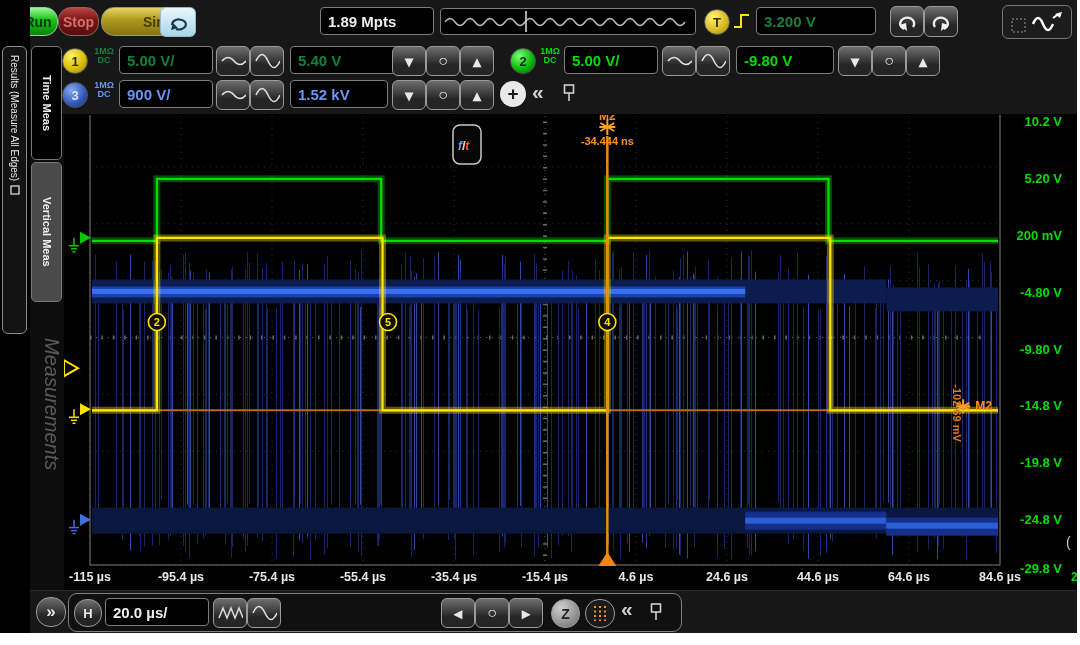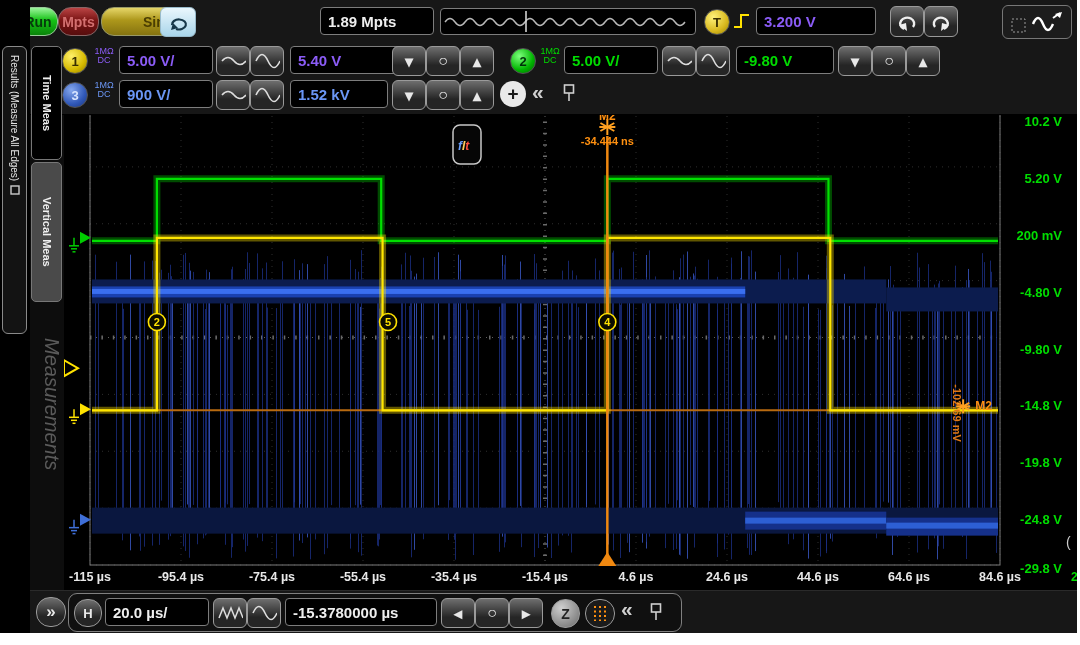--- a/index.html
+++ b/index.html
@@ -14,28 +14,28 @@
   .abs{position:absolute;}
   .pill{position:absolute;border-radius:13px;display:flex;align-items:center;justify-content:center;
         font-weight:bold;font-size:14px;height:27px;}
   .run{background:linear-gradient(#9cf59c,#16c216 45%,#0a840a);color:#073a0d;border:1px solid #9c9;}
   .stop{background:linear-gradient(#b44,#7a1515 45%,#570d0d);color:#d37070;border:1px solid #866;}
   .single{background:linear-gradient(#e6d668,#ad971b 45%,#857310);color:#4a3d02;border:1px solid #996;padding-left:36px;}
   .btn{position:absolute;background:linear-gradient(#6e6e6e,#252525 65%);border:1px solid #9a9a9a;
        border-radius:6px;display:flex;align-items:center;justify-content:center;color:#e8e8e8;}
   .field{position:absolute;background:#000;border:1px solid #7d7d7d;border-radius:4px;color:#eee;
          font-weight:bold;font-size:15px;display:flex;align-items:center;padding-left:7px;box-sizing:border-box;}
-  .y{color:#8b5cf6}.g{color:#00dc00}.b{color:#6b96f5}
+  .y{color:#15803d}.g{color:#00dc00}.b{color:#6b96f5}
   .chnum{position:absolute;width:24px;height:24px;border-radius:50%;display:flex;align-items:center;
          justify-content:center;font-weight:bold;font-size:13px;border:1px solid #555;}
   .c1{background:radial-gradient(circle at 35% 30%,#fff06a,#d6ba00 60%,#8a7800);color:#382e00;}
   .c2{background:radial-gradient(circle at 35% 30%,#7dff7d,#00b400 60%,#006400);color:#00320a;}
   .c3{background:radial-gradient(circle at 35% 30%,#86a8ee,#3058b8 60%,#1a3478);color:#d7e4ff;}
   .tc{background:radial-gradient(circle at 35% 30%,#fff27a,#d8b81e 60%,#9a8200);color:#3a3000;}
-  .imp{position:absolute;font-size:9px;line-height:9px;font-weight:normal;text-align:center;width:24px;}
+  .imp{position:absolute;font-size:9px;line-height:9px;font-weight:bold;text-align:center;width:24px;}
   .vtext{writing-mode:vertical-rl;text-orientation:sideways;}
   .restab{position:absolute;left:2px;top:46px;width:25px;height:288px;border:1px solid #8a8a8a;
           border-radius:6px;background:#131313;display:flex;flex-direction:column;align-items:center;
           padding-top:8px;box-sizing:border-box;z-index:7;}
   .restab span{font-size:10px;color:#e4e4e4;}
   .sidetab{position:absolute;border:1px solid #777;display:flex;align-items:center;justify-content:center;
            font-size:11px;font-weight:bold;color:#f0f0f0;border-radius:5px;box-sizing:border-box;z-index:5;}
   .watermark{position:absolute;left:33px;top:338px;width:30px;height:250px;z-index:5;
              font-style:italic;font-size:20px;color:#9a9a9a;opacity:0.55;}
   .glyph{font-weight:bold;}
@@ -382,21 +382,21 @@
       <text x="727" y="581" fill="#e8e8e8" font-size="12.5" font-weight="bold" text-anchor="middle">24.6 µs</text>
       <text x="818" y="581" fill="#e8e8e8" font-size="12.5" font-weight="bold" text-anchor="middle">44.6 µs</text>
       <text x="909" y="581" fill="#e8e8e8" font-size="12.5" font-weight="bold" text-anchor="middle">64.6 µs</text>
       <text x="1000" y="581" fill="#e8e8e8" font-size="12.5" font-weight="bold" text-anchor="middle">84.6 µs</text>
       <text x="1071" y="581" fill="#00dd00" font-size="12" font-weight="bold">2</text>
       <text x="1066" y="547" fill="#cccccc" font-size="14">(</text>
     </svg>
 
   <div class="bar topbar">
     <div class="pill run abs" style="left:-12px;top:7px;width:38px;">Run</div>
-    <div class="pill stop abs" style="left:28px;top:7px;width:39px;">Mpts</div>
+    <div class="pill stop abs" style="left:28px;top:7px;width:39px;">Stop</div>
     <div class="pill single abs" style="left:71px;top:7px;width:52px;">Single</div>
     <div class="btn" style="left:130px;top:7px;width:34px;height:28px;background:linear-gradient(#eaf7fd,#a9d5ea);border:1px solid #9bc;">
       <svg width="22" height="20">
         <path d="M5 13 a7 5 0 1 1 4 4" fill="none" stroke="#17384a" stroke-width="2.2"></path>
         <polygon points="4,18 11,16 6,11" fill="#17384a"></polygon>
       </svg>
     </div>
     <div class="field" style="left:290px;top:7px;width:114px;height:28px;">1.89 Mpts</div>
     <div class="field" style="left:410px;top:8px;width:256px;height:27px;padding-left:0;">
       <svg width="254" height="25">
@@ -546,21 +546,20 @@
       <div class="btn" style="left:144px;top:4px;width:32px;height:28px;">
         <svg width="26" height="18">
             <path d="M2 14 l4 -10 l4 10 l4 -10 l4 10 l4 -10 l4 10" fill="none" stroke="#ddd" stroke-width="1.5"></path>
           </svg>
       </div>
       <div class="btn" style="left:178px;top:4px;width:32px;height:28px;">
         <svg width="26" height="18">
             <path d="M2 9 q6 -13 12 0 q6 13 12 0" fill="none" stroke="#ddd" stroke-width="1.6"></path>
           </svg>
       </div>
-      <div class="field" style="left:216px;top:4px;width:152px;height:28px;">-15.3780000 µs</div>
       <div class="btn" style="left:372px;top:4px;width:32px;height:28px;">
           <span class="glyph">◂</span>
         </div>
       <div class="btn" style="left:406px;top:4px;width:32px;height:28px;">
           <span class="glyph">○</span>
         </div>
       <div class="btn" style="left:440px;top:4px;width:32px;height:28px;">
           <span class="glyph">▸</span>
         </div>
       <div class="btn" style="left:482px;top:5px;width:27px;height:27px;border-radius:14px;font-size:14px;font-weight:bold;background:radial-gradient(circle at 35% 30%,#cfcfcf,#6a6a6a);color:#222;">Z</div>

